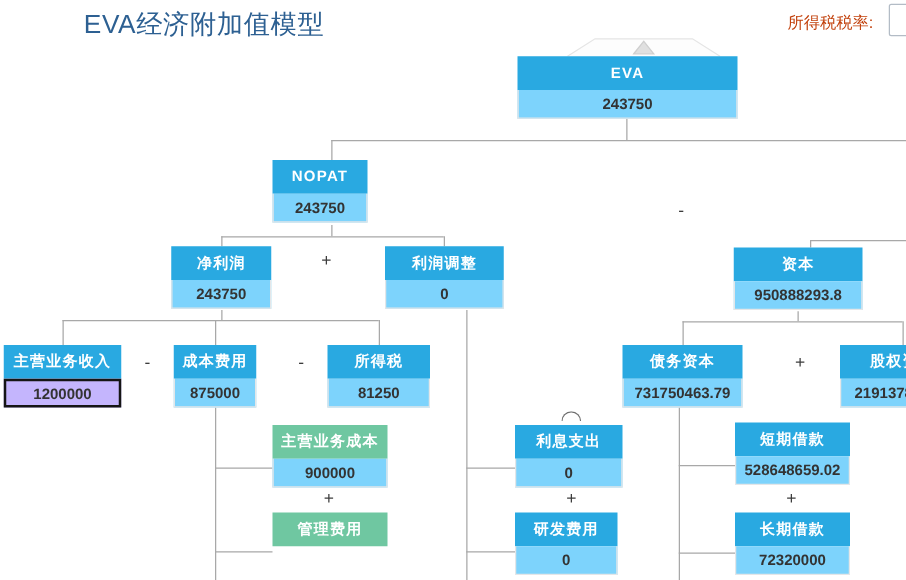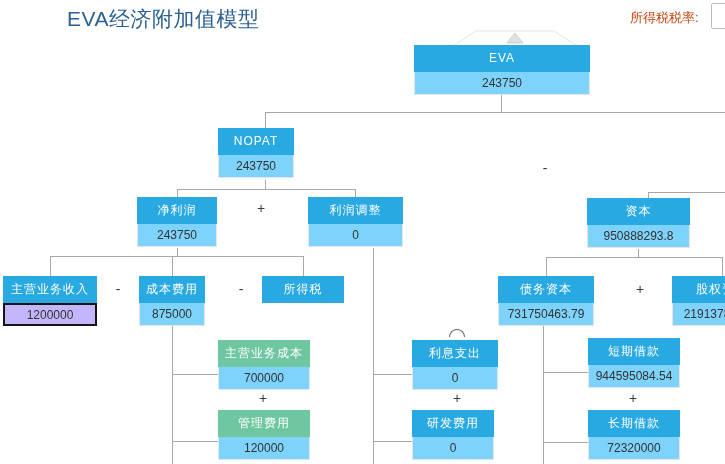--- a/index.html
+++ b/index.html
@@ -12,21 +12,21 @@
     letter-spacing:0.5px;white-space:nowrap;
   }
   .tax-label{
     position:absolute;left:630px;top:9px;font-size:13px;color:#c2410c;white-space:nowrap;
   }
   .tax-input{
     position:absolute;left:711px;top:3px;width:60px;height:26px;
     border:1px solid #b3bcc6;border-radius:2px;background:#fff;outline:none;
     font-size:13px;padding:0 4px;box-sizing:border-box;
   }
-  .node{position:absolute;}
+  .node{position:absolute;font-weight:bold;}
   .node .hdr{
     height:27px;line-height:27px;background:#29a9e1;color:#ffffff;
     text-align:center;font-size:12px;letter-spacing:1px;white-space:nowrap;overflow:hidden;
   }
   .node.green .hdr{background:#6fc7a1;}
   .node .val{
     height:23px;line-height:22px;background:#7dd3fc;color:#333333;
     border:1px solid #e4e6e8;border-top:none;text-align:center;font-size:12px;
     box-sizing:border-box;white-space:nowrap;overflow:hidden;
   }
@@ -127,53 +127,53 @@
   <div class="val">1200000</div>
 </div>
 
 <div class="node" style="left:139px;top:276px;width:66px">
   <div class="hdr">成本费用</div>
   <div class="val">875000</div>
 </div>
 
 <div class="node" style="left:262px;top:276px;width:82px">
   <div class="hdr">所得税</div>
+  <div class="val">81250</div>
 </div>
 
 <div class="node" style="left:498px;top:276px;width:96px">
   <div class="hdr">债务资本</div>
   <div class="val">731750463.79</div>
 </div>
 
 <div class="node" style="left:672px;top:276px;width:100px">
   <div class="hdr">股权资本</div>
   <div class="val">219137830.01</div>
 </div>
 
 <div class="node green" style="left:218px;top:340px;width:92px">
   <div class="hdr">主营业务成本</div>
-  <div class="val">700000</div>
+  <div class="val">900000</div>
 </div>
 
 <div class="node green" style="left:218px;top:410px;width:92px">
   <div class="hdr">管理费用</div>
-  <div class="val">120000</div>
 </div>
 
 <div class="node" style="left:412px;top:340px;width:86px">
   <div class="hdr">利息支出</div>
   <div class="val">0</div>
 </div>
 
 <div class="node" style="left:412px;top:410px;width:82px">
   <div class="hdr">研发费用</div>
   <div class="val">0</div>
 </div>
 
 <div class="node" style="left:588px;top:338px;width:92px">
   <div class="hdr">短期借款</div>
-  <div class="val">944595084.54</div>
+  <div class="val">528648659.02</div>
 </div>
 
 <div class="node" style="left:588px;top:410px;width:92px">
   <div class="hdr">长期借款</div>
   <div class="val">72320000</div>
 </div>
 
 </body></html>

